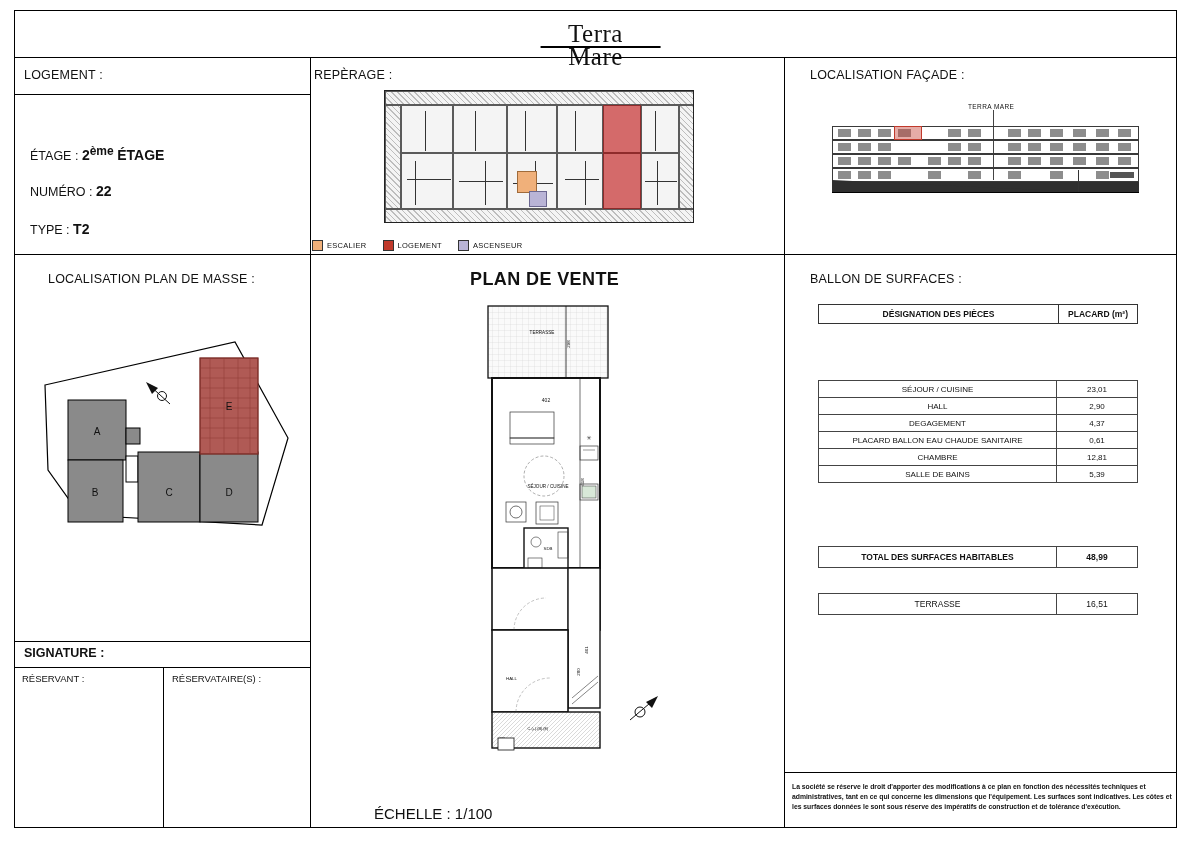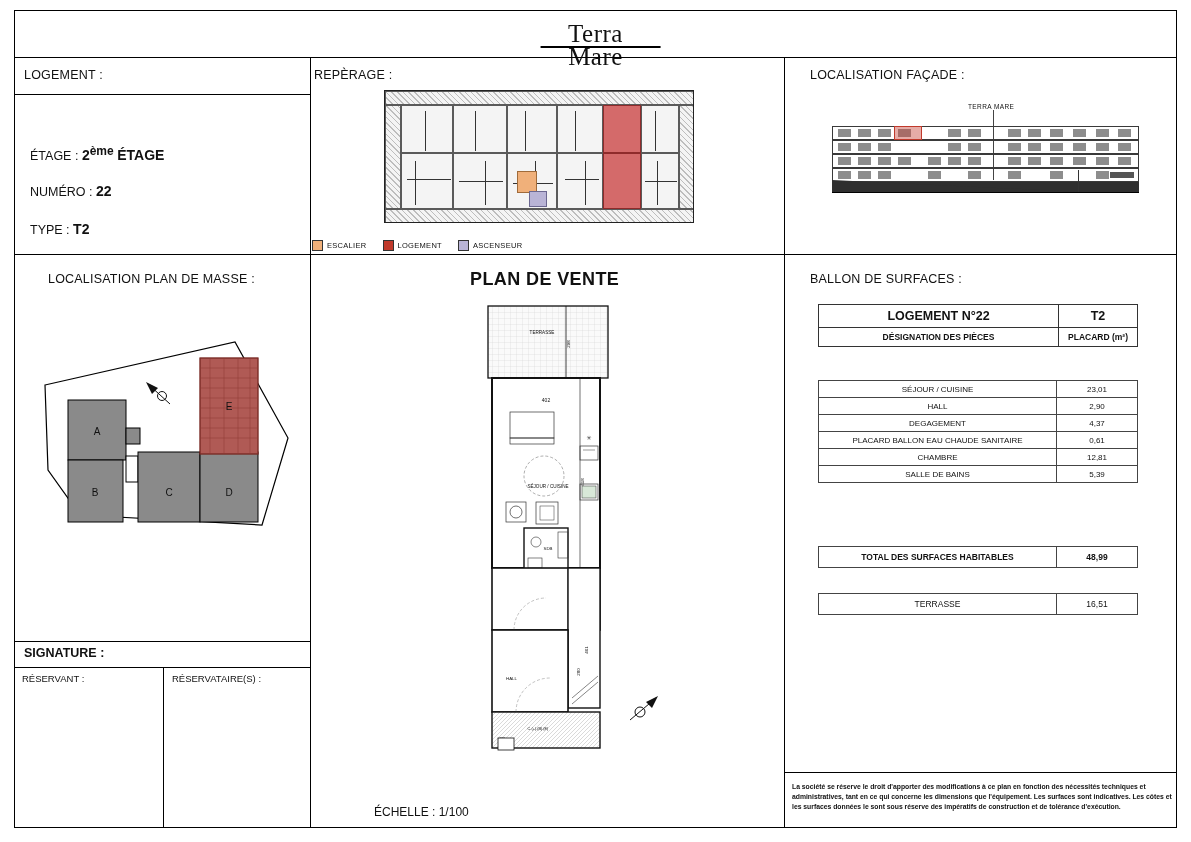--- a/index.html
+++ b/index.html
@@ -168,21 +168,21 @@
     left: 470px;
     top: 269px;
     font-size: 18px;
     font-weight: bold;
     letter-spacing: 0.4px;
   }
   .echelle {
     position: absolute;
     left: 374px;
     top: 805px;
-    font-size: 12px;
+    font-size: 15px;
   }
 
   
   .plan {
     position: absolute;
     left: 480px;
     top: 300px;
     width: 200px;
     height: 465px;
   }
@@ -568,24 +568,20 @@
     </svg>
   </div>
 
   <div class="echelle">ÉCHELLE : 1/100</div>
 
   <div class="sec-title" style="left:810px; top:272px;">BALLON DE SURFACES :</div>
 
   <div class="t-head">
     <table>
       <tbody>
-          <tr>
-        <td class="big">LOGEMENT N°22</td>
-        <td class="big" style="width:72px;">T2</td>
-      </tr>
       <tr>
         <td class="sub">DÉSIGNATION DES PIÈCES</td>
         <td class="sub" style="width:72px;">PLACARD (m²)</td>
       </tr>
     </tbody>
       </table>
   </div>
 
   <div class="t-rooms">
     <table>

